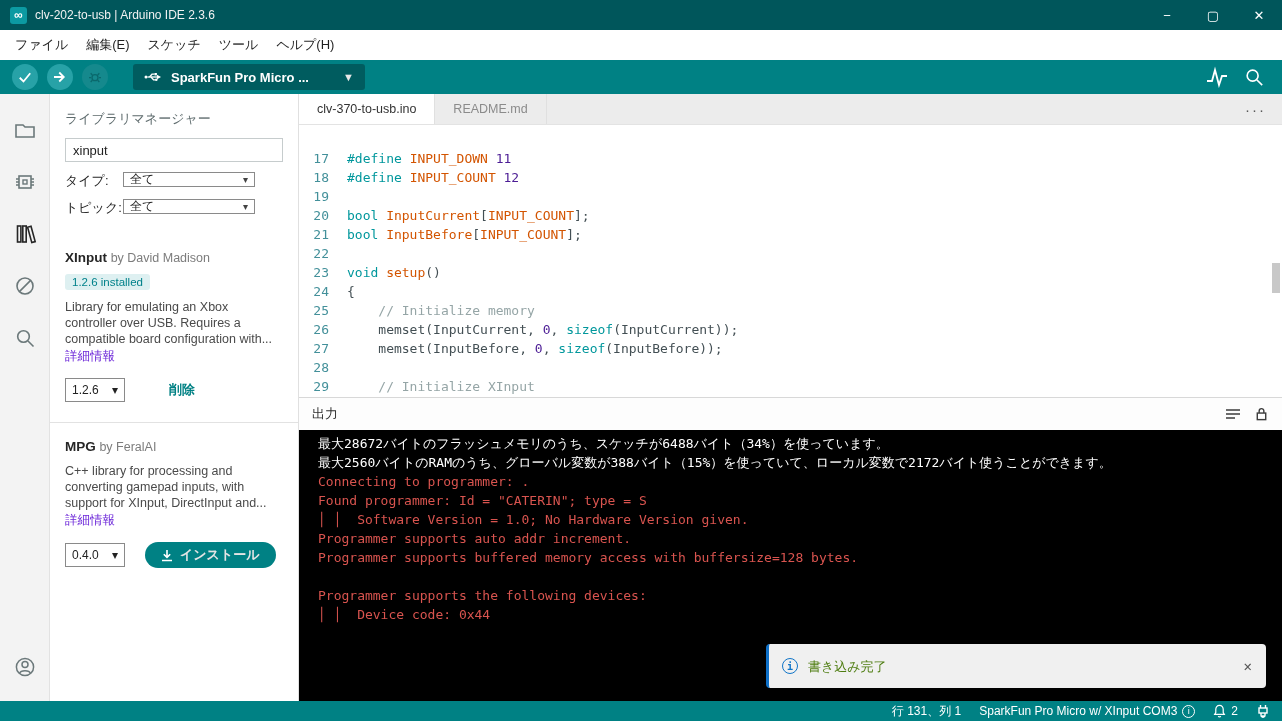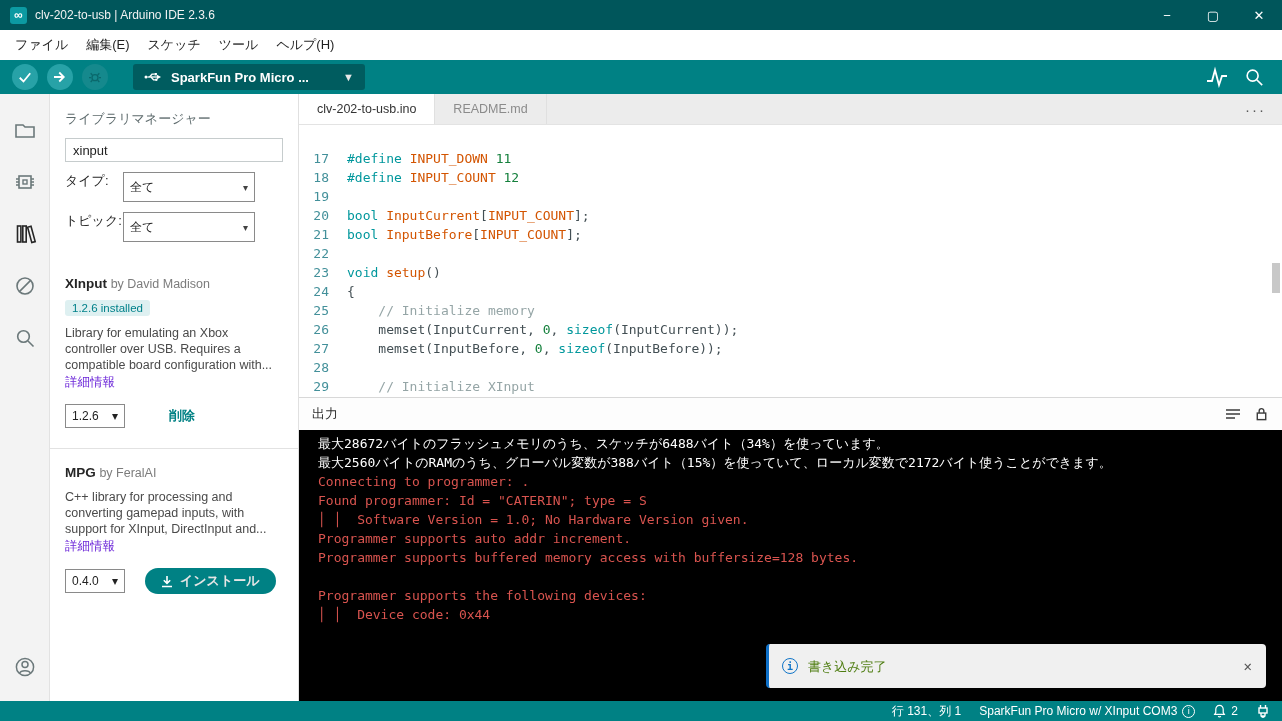--- a/index.html
+++ b/index.html
@@ -38,21 +38,21 @@
   .act-item.bottom{margin-top:auto;margin-bottom:8px}
 
   
   .panel{width:249px;background:#fff;border-right:1px solid #e0e0e0;padding:16px 15px 0 15px;
     font-size:13px;color:#333;flex:none;overflow:hidden}
   .lm-title{color:#5e6b6d;font-size:13px;margin-bottom:10px}
   .lm-search{width:100%;height:24px;border:1px solid #c6cccd;padding:0 7px;font-size:13px;color:#222;
     font-family:"Liberation Sans","DejaVu Sans",sans-serif;outline:none;background:#fff}
   .filter-row{display:flex;margin-top:10px}
   .filter-label{width:58px;font-size:13px;color:#1f1f1f;line-height:17px;flex:none}
-  .selectbox{width:132px;height:30px;border:1px solid #8a8a8a;background:#fff;display:flex;
+  .selectbox{width:132px;height:15px;border:1px solid #8a8a8a;background:#fff;display:flex;
     align-items:center;justify-content:space-between;padding:0 6px;font-size:12px;color:#222}
   .selectbox .caret{font-size:10px;color:#444}
   .lib-entry{margin-top:34px}
   .lib-entry.second{margin-top:16px}
   .lib-name{font-size:13.5px;font-weight:700;color:#262626}
   .lib-by{font-size:12.5px;font-weight:400;color:#7c7c7c}
   .lib-badge{display:inline-block;margin-top:9px;background:#def0f1;color:#00818a;font-size:11.5px;
     padding:2px 7px;border-radius:3px}
   .lib-desc{margin-top:9px;color:#4a4a4a;font-size:12.5px;line-height:16px}
   .lib-more{color:#6d28d9;font-size:12.5px;margin-top:1px;display:inline-block}
@@ -72,21 +72,21 @@
   .tab-more{margin-left:auto;align-self:center;padding-right:16px;color:#5a5a5a;font-size:15px;letter-spacing:2px}
 
   .code-area{height:272px;background:#fff;position:relative;overflow:hidden;flex:none;
     font-family:"DejaVu Sans Mono","Liberation Mono",monospace;font-size:13px}
   .code-scroll{padding-top:24px}
   .code-line{display:flex;height:19px;line-height:19px;white-space:pre}
   .line-num{width:48px;text-align:right;padding-right:18px;color:#43909a;flex:none}
   .line-code{white-space:pre}
   .tok-kw{color:#00979c}
   .tok-or{color:#d35400}
-  .tok-num{color:#15803d}
+  .tok-num{color:#4c1d95}
   .tok-cm{color:#95a5a6}
   .tok-pl{color:#434f54}
   .code-vthumb{position:absolute;right:2px;top:138px;width:8px;height:30px;background:#c8c8c8}
 
   .outhead{height:33px;background:#fdfdfd;border-top:1px solid #d8d8d8;display:flex;align-items:center;
     padding:0 13px;font-size:13px;color:#2e2e2e;flex:none}
   .outhead-icons{margin-left:auto;display:flex;gap:13px;align-items:center;color:#3c3c3c}
 
   .console{flex:1;background:#000;position:relative;overflow:hidden;color:#fff;
     font-family:"DejaVu Sans Mono","Liberation Mono",monospace;font-size:13px;line-height:19px;
@@ -281,21 +281,21 @@
               </svg>
             <span>インストール</span>
           </button>
         </div>
       </div>
     </div>
 
     <div class="editorcol">
       <div class="tabbar">
         <div class="tab active">
-          <span>clv-202-to-usb.ino</span>
+          <span>clv-370-to-usb.ino</span>
         </div>
         <div class="tab">
           <span>README.md</span>
         </div>
         <span class="tab-more">···</span>
       </div>
 
       <div class="code-area">
         <div class="code-scroll">
             <div class="code-line"><span class="line-num">17</span><span class="line-code"><span class="tok-kw">#define </span><span class="tok-or">INPUT_DOWN</span><span class="tok-pl"> </span><span class="tok-num">11</span></span></div>

